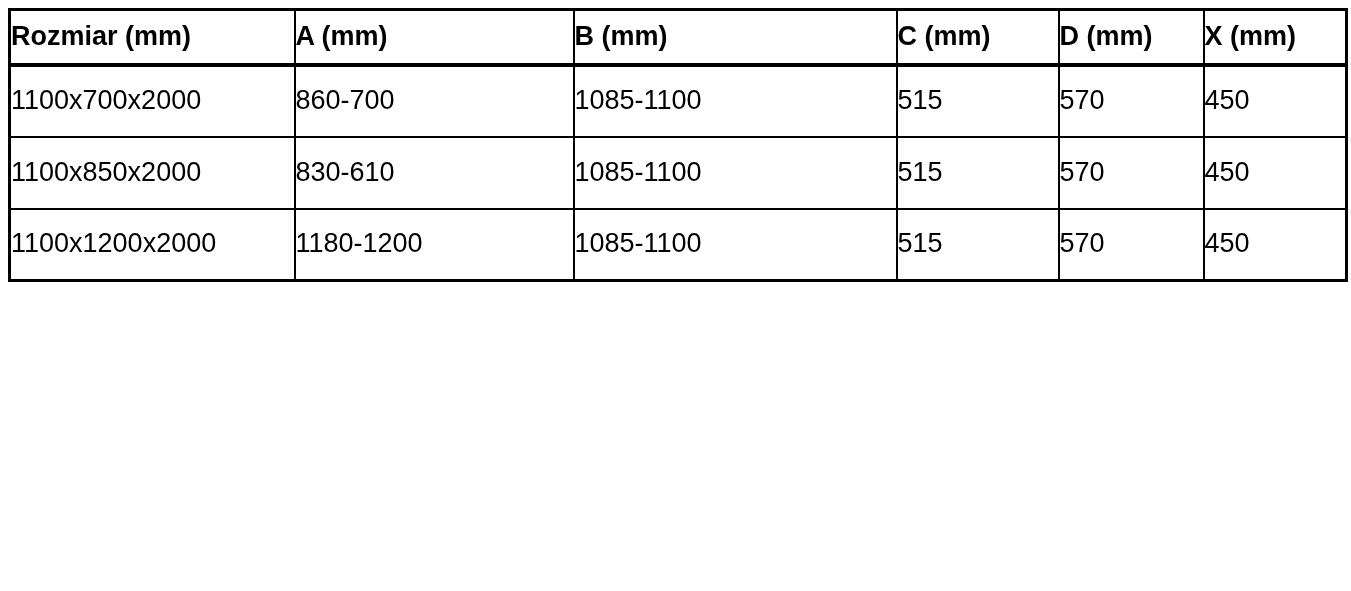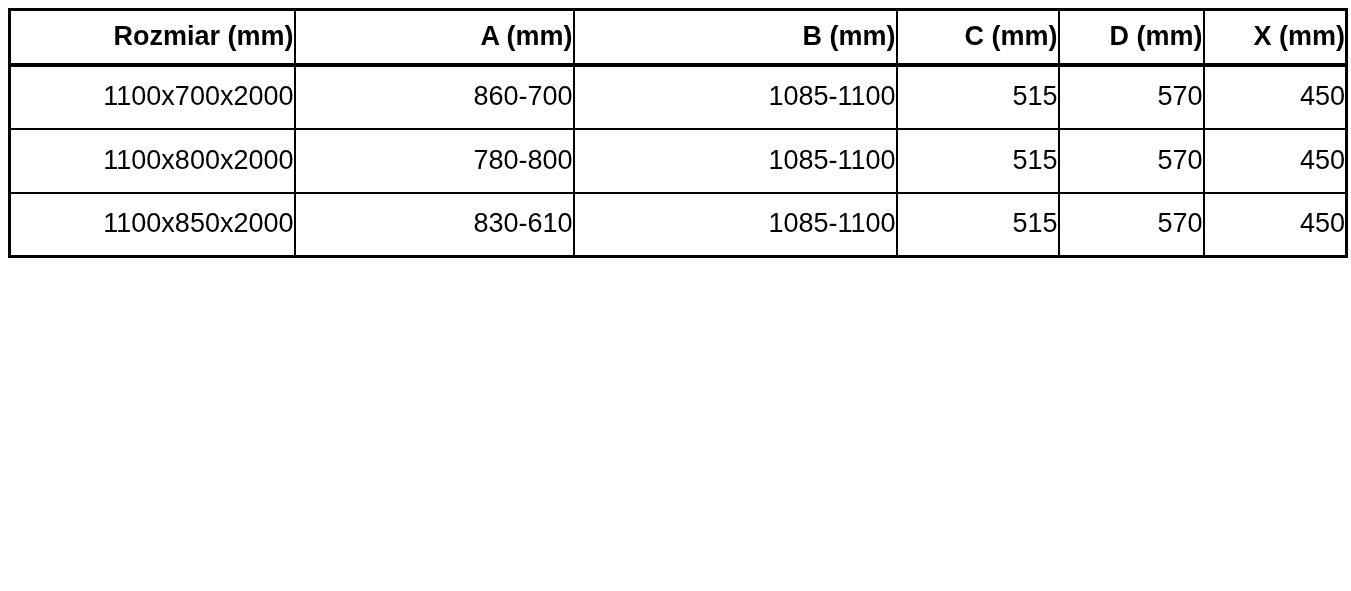--- a/index.html
+++ b/index.html
@@ -17,36 +17,36 @@
     left: 8px;
     top: 8px;
     width: 1337px;
     border-collapse: collapse;
     table-layout: fixed;
     border: 3px solid #000000;
   }
   table.size-table th,
   table.size-table td {
     border: 2px solid #000000;
-    text-align: right;
+    text-align: left;
     vertical-align: middle;
     padding: 0;
     font-size: 27px;
     line-height: 1.1;
     overflow: hidden;
     white-space: nowrap;
   }
   table.size-table thead th {
     font-weight: bold;
     height: 55px;
     border-bottom: 4px solid #000000;
   }
   table.size-table tbody td {
     font-weight: normal;
-    height: 64px;
+    height: 72px;
   }
 </style>
 </head>
 <body>
 
 <table class="size-table">
   <colgroup>
     <col style="width:285px">
     <col style="width:279px">
     <col style="width:323px">
@@ -67,29 +67,29 @@
   <tbody>
     <tr>
       <td>1100x700x2000</td>
       <td>860-700</td>
       <td>1085-1100</td>
       <td>515</td>
       <td>570</td>
       <td>450</td>
     </tr>
     <tr>
-      <td>1100x800x2000</td>
-      <td>780-800</td>
+      <td>1100x850x2000</td>
+      <td>830-610</td>
       <td>1085-1100</td>
       <td>515</td>
       <td>570</td>
       <td>450</td>
     </tr>
     <tr>
-      <td>1100x850x2000</td>
-      <td>830-610</td>
+      <td>1100x1200x2000</td>
+      <td>1180-1200</td>
       <td>1085-1100</td>
       <td>515</td>
       <td>570</td>
       <td>450</td>
     </tr>
   </tbody>
 </table>
 
 </body></html>

